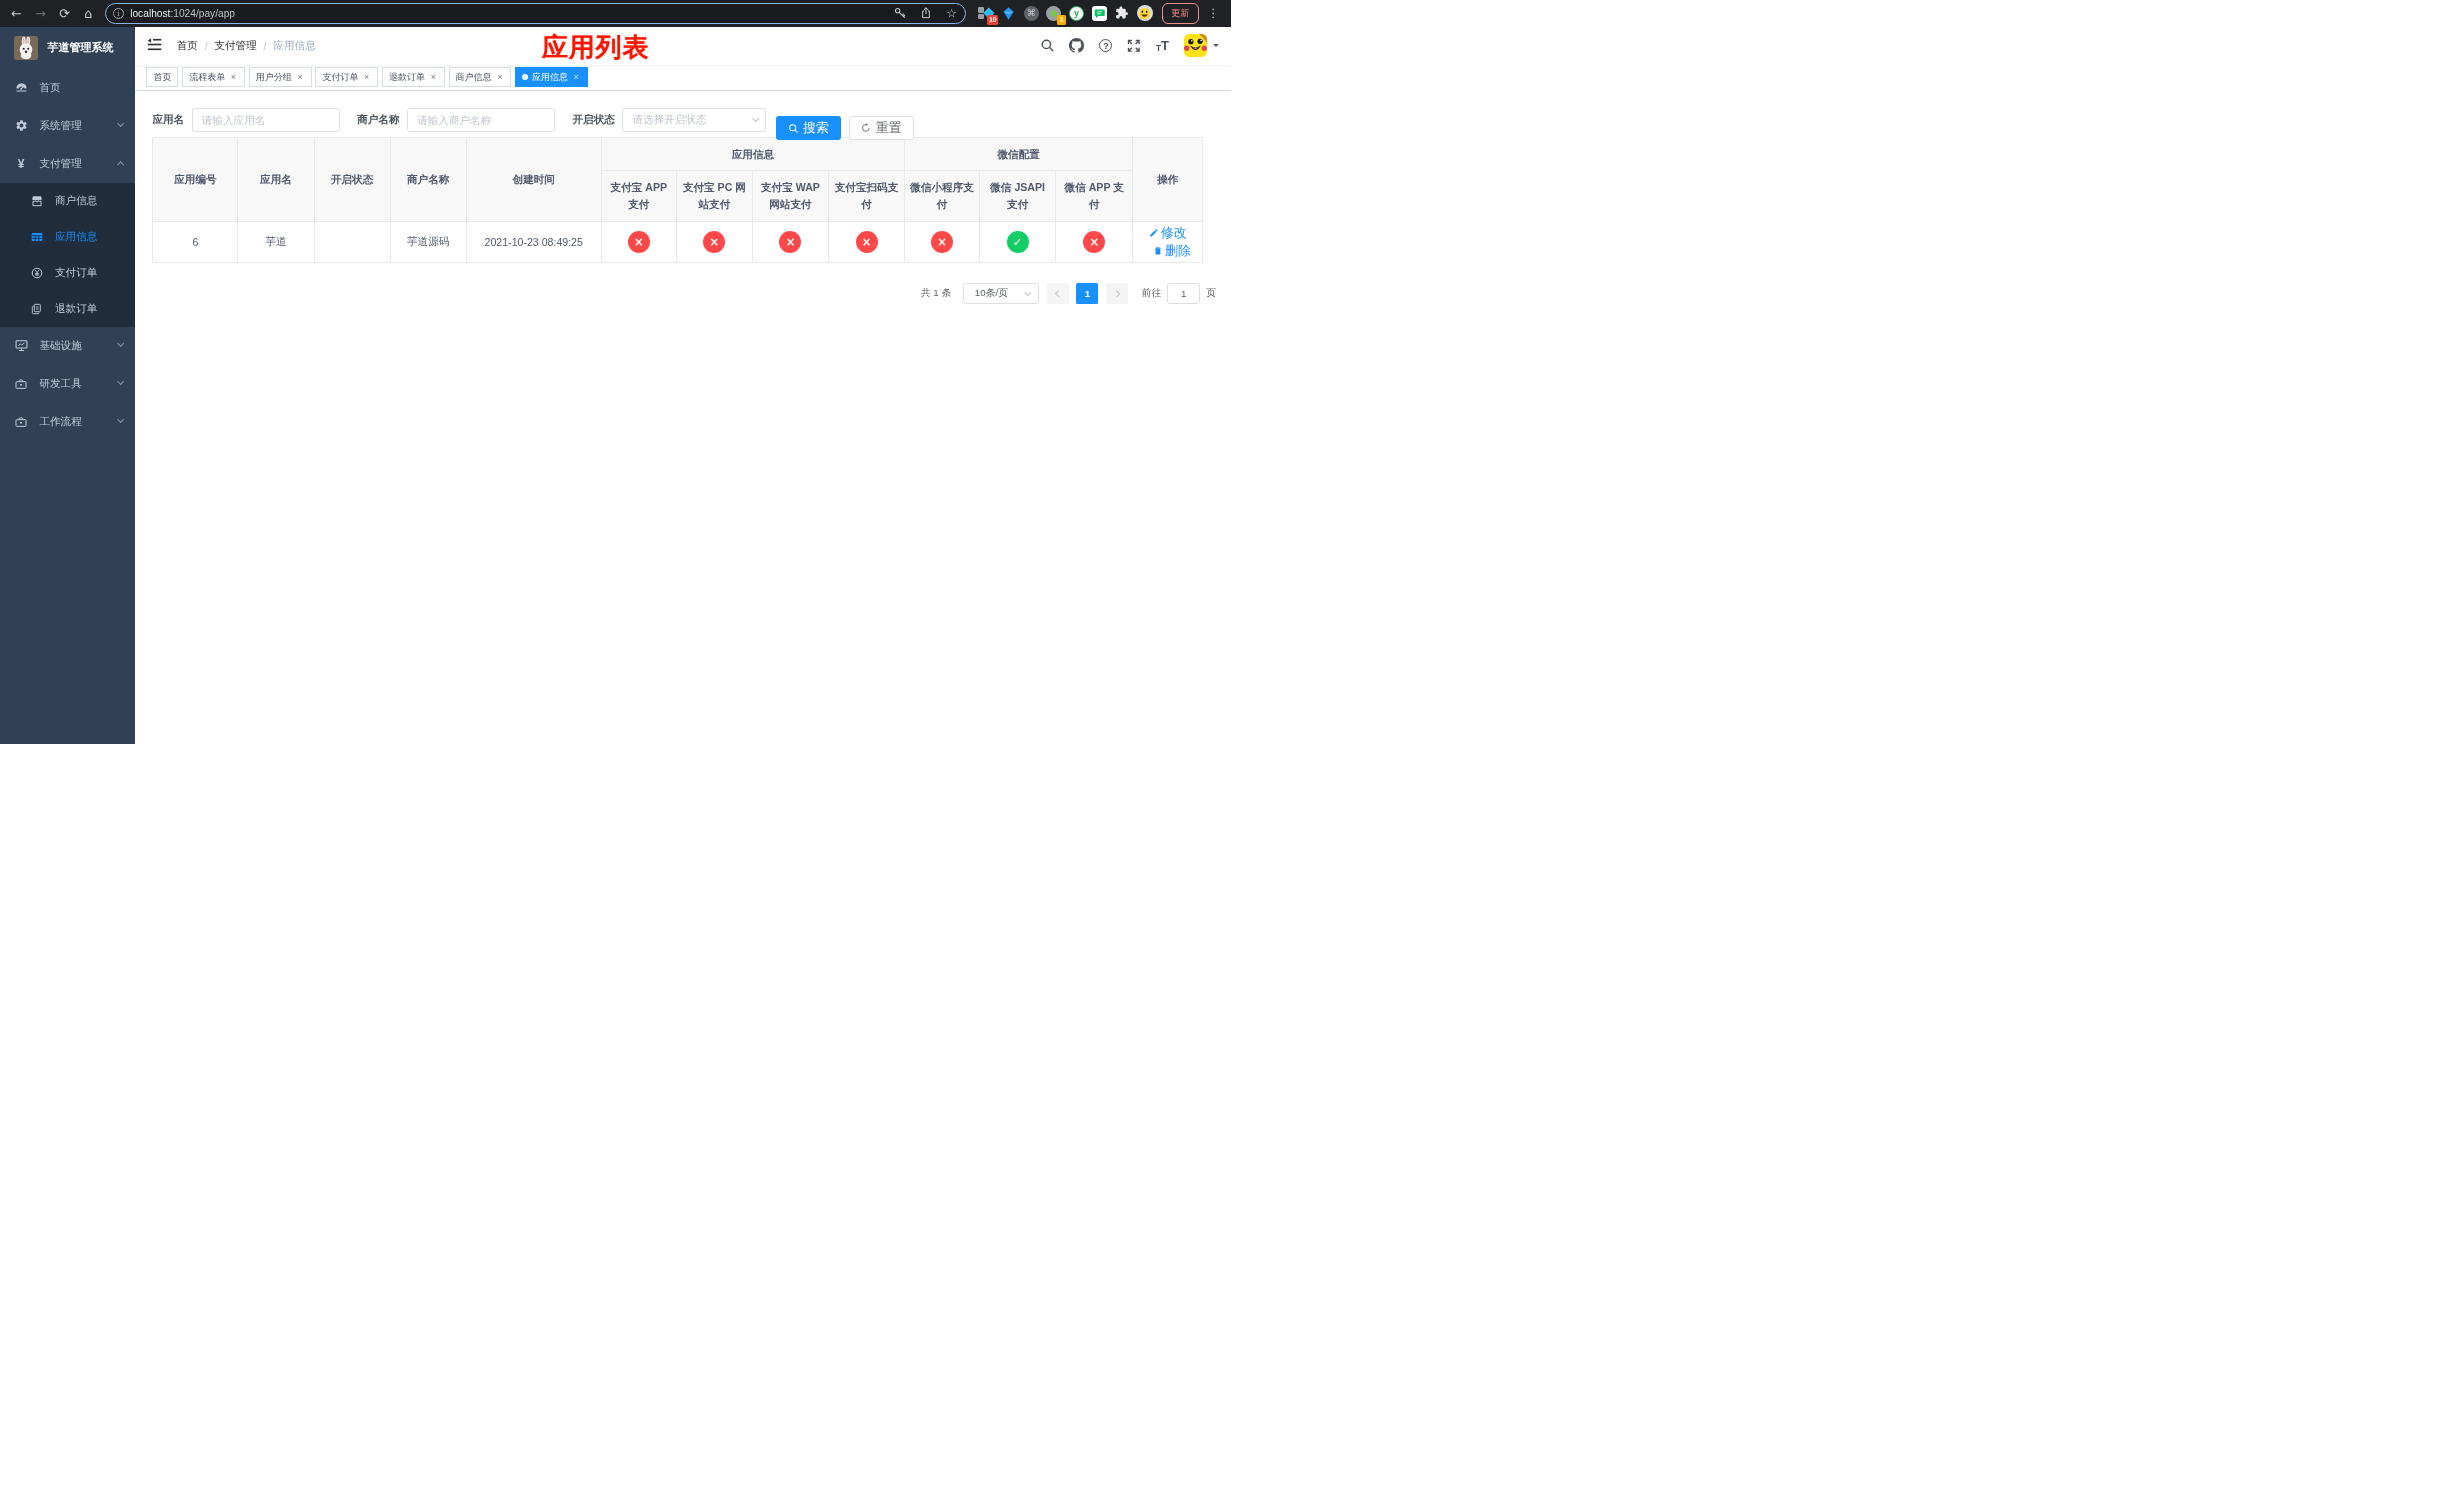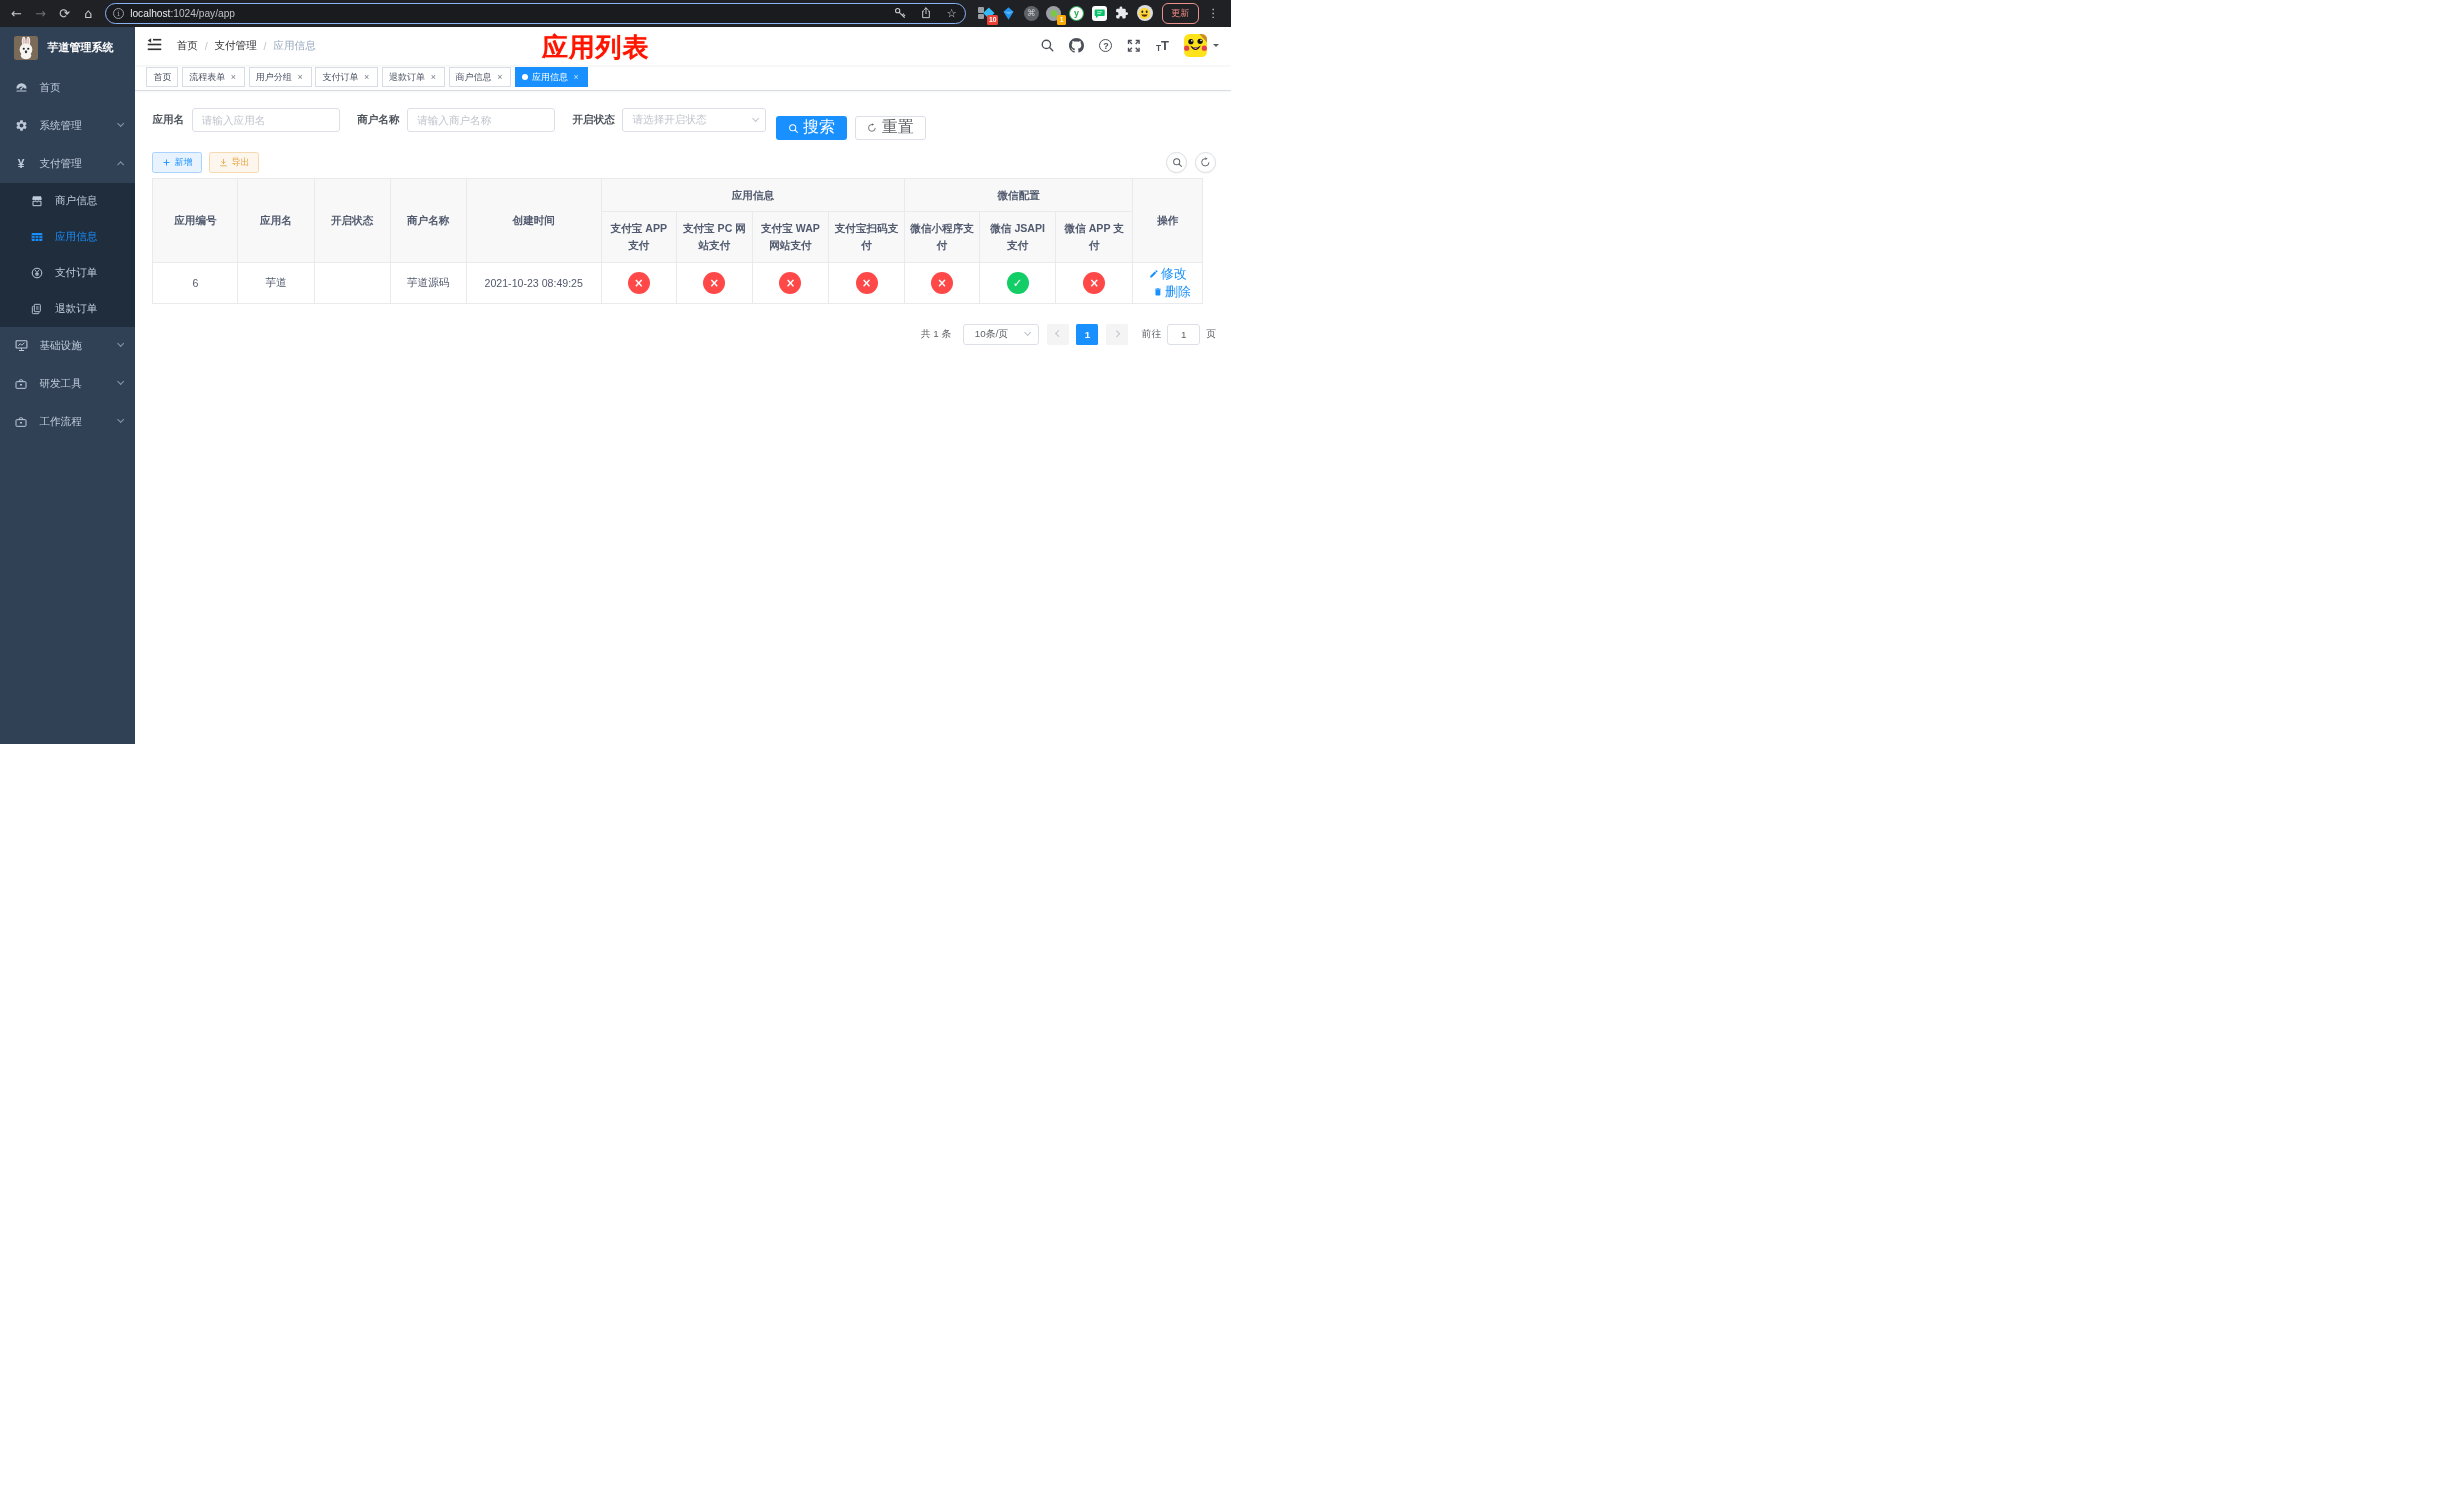--- a/index.html
+++ b/index.html
@@ -100,21 +100,21 @@
   .filter-row{display:flex;align-items:center;margin-top:9.8px;height:24px;}
   .f-group{display:flex;align-items:center;gap:7.6px;margin-right:17.4px;}
   .f-label{font-size:10.6px;font-weight:700;color:#4e545c;white-space:nowrap;}
   .f-input{width:148px;height:24px;border:0.8px solid var(--border);border-radius:3px;padding:0 9px;font-size:10.6px;
     color:#606266;outline:none;background:#fff;}
   .f-input::placeholder{color:#bfc4cc;}
   .f-select{width:144px;height:24px;border:0.8px solid var(--border);border-radius:3px;display:flex;align-items:center;
     justify-content:space-between;padding:0 7.6px 0 9px;color:#bfc4cc;font-size:10.6px;cursor:pointer;background:#fff;}
   .sel-chev{width:5.3px;height:5.3px;border-right:1px solid #c0c4cc;border-bottom:1px solid #c0c4cc;
     transform:rotate(45deg);margin-top:-2.3px;}
-  .btn{height:24px;border-radius:3px;font-size:16px;display:inline-flex;align-items:center;gap:4.5px;
+  .btn{height:24px;border-radius:3px;font-size:13px;display:inline-flex;align-items:center;gap:4.5px;
     padding:0 11.4px;cursor:pointer;border:0.8px solid transparent;white-space:nowrap;margin-top:16px;}
   .btn-primary{background:var(--accent);color:#fff;margin-left:1.5px;}
   .btn-default{background:#fff;border-color:var(--border);color:#606266;margin-left:7.6px;text-align:right;}
 
   .toolbar-row{display:flex;align-items:center;margin-top:19.7px;}
   .btn-sm{height:21px;border-radius:2.3px;font-size:9px;display:inline-flex;align-items:center;gap:3.8px;
     padding:0 8.3px;cursor:pointer;border:0.8px solid;white-space:nowrap;}
   .btn-add{background:#e8f3ff;border-color:#a9d3ff;color:var(--accent);}
   .btn-export{background:#fdf6ec;border-color:#f5dab1;color:var(--warning);margin-left:7.6px;}
   .tool-circles{margin-left:auto;display:flex;gap:7.6px;}
@@ -557,46 +557,20 @@
           <span>搜索</span>
         </button>
         <button class="btn btn-default">
           <svg width="9.8" height="9.8" viewBox="0 0 13 13">
               <use href="#i-refresh"></use>
             </svg>
           <span>重置</span>
         </button>
       </div>
 
-      <div class="toolbar-row">
-        <button class="btn-sm btn-add">
-          <svg width="9" height="9" viewBox="0 0 12 12">
-              <use href="#i-plus"></use>
-            </svg>
-          <span>新增</span>
-        </button>
-        <button class="btn-sm btn-export">
-          <svg width="9" height="9" viewBox="0 0 12 12">
-              <use href="#i-download"></use>
-            </svg>
-          <span>导出</span>
-        </button>
-        <div class="tool-circles">
-          <span class="circle-btn">
-              <svg width="10.6" height="10.6" viewBox="0 0 14 14">
-                <use href="#i-search"></use>
-              </svg>
-            </span>
-          <span class="circle-btn">
-              <svg width="10.6" height="10.6" viewBox="0 0 14 14">
-                <use href="#i-refresh"></use>
-              </svg>
-            </span>
-        </div>
-      </div>
 
       <div class="table-wrap">
         <table>
           <colgroup>
             <col style="width:85px">
               <col style="width:76px">
               <col style="width:76px">
               <col style="width:76px">
             <col style="width:135px">
               <col style="width:75px">

